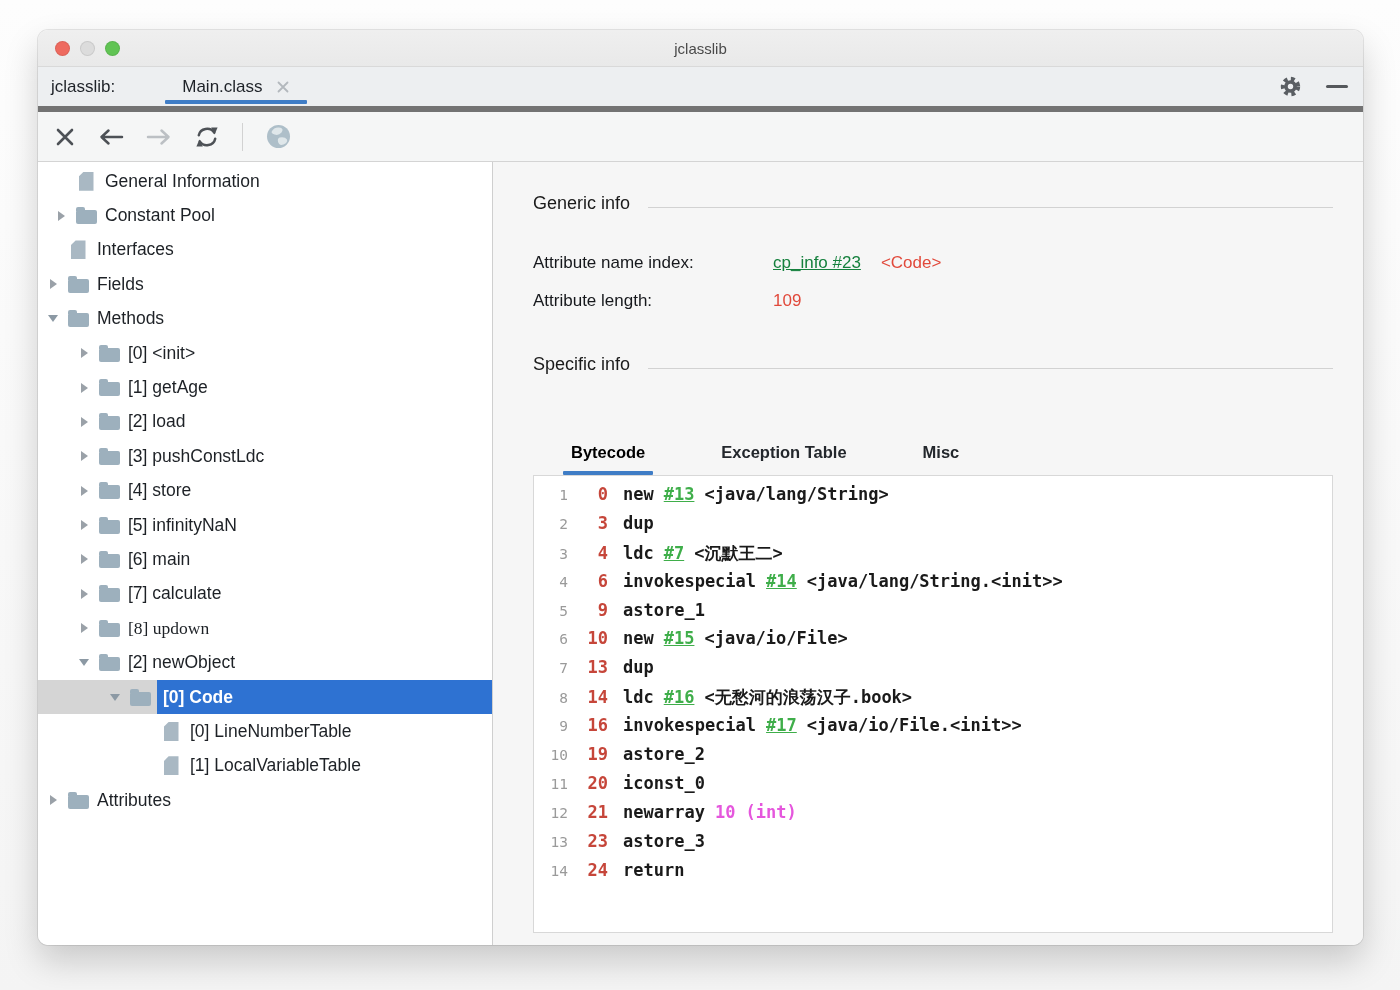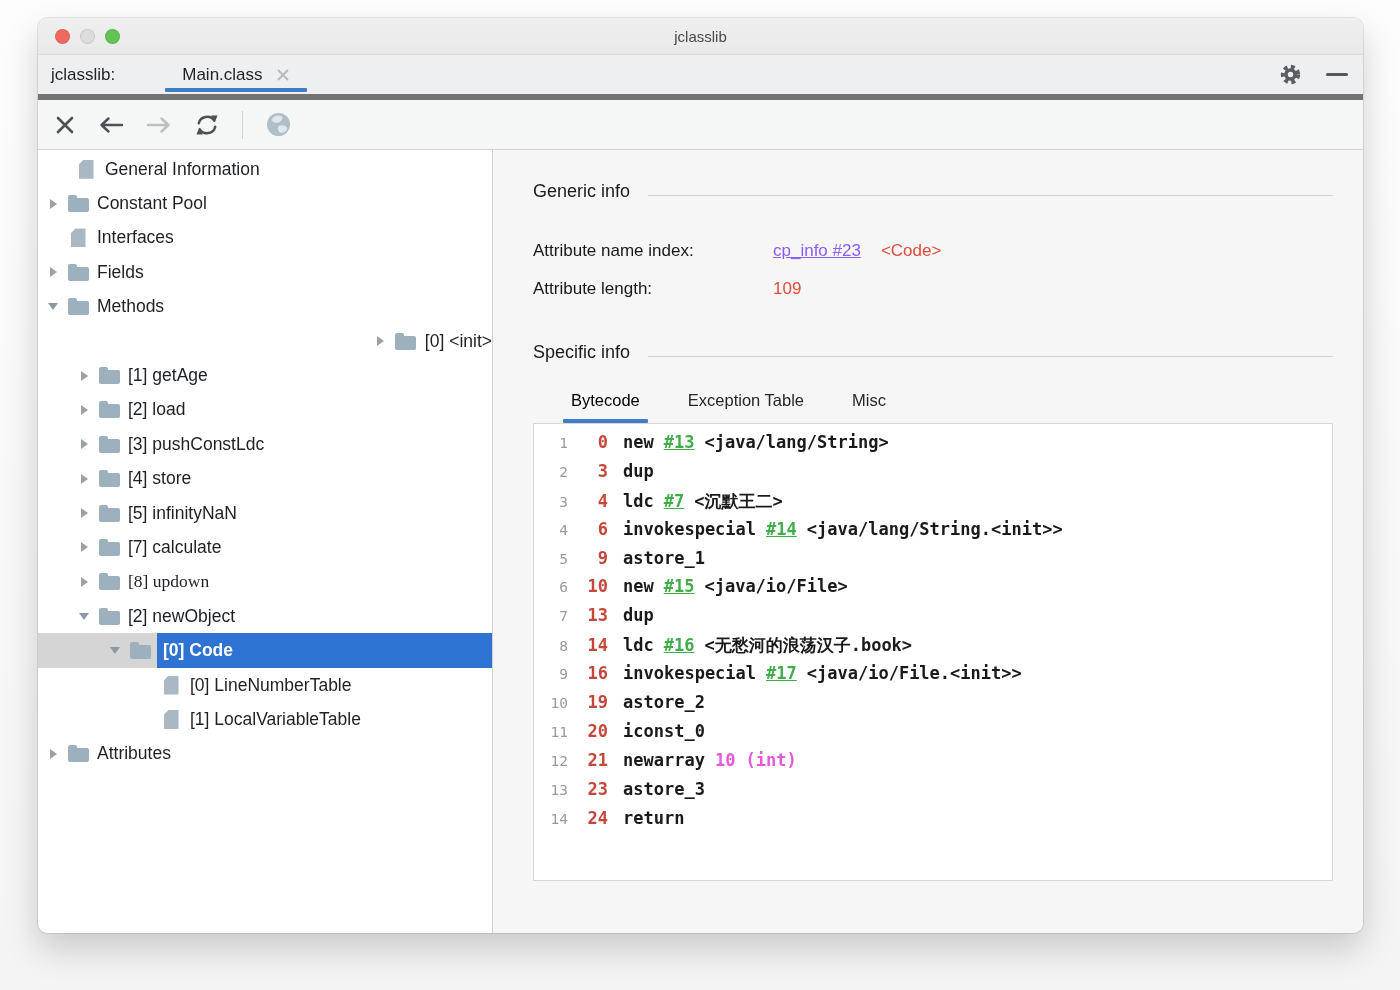--- a/index.html
+++ b/index.html
@@ -5,21 +5,21 @@
   * { margin:0; padding:0; box-sizing:border-box; }
   html,body { width:1400px; height:990px; }
   body {
     background:linear-gradient(#fdfdfd, #f4f4f4);
     font-family:"Liberation Sans", sans-serif;
     position:relative;
     overflow:hidden;
     -webkit-font-smoothing:antialiased;
   }
   .window {
-    position:absolute; left:38px; top:18px; width:1325px; height:915px;
+    position:absolute; left:38px; top:30px; width:1325px; height:915px;
     background:#ffffff; border-radius:10px; overflow:hidden;
     box-shadow:0 0 0 1px rgba(0,0,0,.09), 0 16px 34px rgba(0,0,0,.18);
     display:flex; flex-direction:column;
   }
   
   .titlebar {
     flex:0 0 37px; background:linear-gradient(#efefef,#e9e9e9);
     border-bottom:1px solid #d9d9d9; position:relative;
     display:flex; align-items:center;
   }
@@ -71,25 +71,25 @@
   }
   
   .content { flex:1; background:#f6f6f6; padding:30px 30px 0 40px; min-width:0; overflow:hidden; }
   .section-head { display:flex; align-items:center; height:22px; }
   .section-title { font-size:18px; color:#1b1b1b; white-space:nowrap; }
   .section-rule { flex:1; height:1px; background:#d2d2d2; margin-left:18px; margin-top:8px; }
   .kv-row { display:flex; align-items:baseline; font-size:17px; line-height:21px; }
   .kv-row.first { margin-top:38px; }
   .kv-row.second { margin-top:17px; }
   .kv-label { width:240px; color:#16181c; }
-  .kv-link { color:#8b5cf6; text-decoration:underline; cursor:pointer; }
+  .kv-link { color:#15803d; text-decoration:underline; cursor:pointer; }
   .kv-red { color:#e1493b; }
   .kv-code { margin-left:20px; }
   .section-head.specific { margin-top:42px; }
-  .tabs-row { display:flex; gap:48px; margin-top:28px; padding-left:38px; font-size:16.5px; color:#23272c; }
+  .tabs-row { display:flex; gap:76px; margin-top:68px; padding-left:38px; font-size:16.5px; color:#23272c;font-weight:bold; }
   .sub-tab { position:relative; padding-bottom:13px; cursor:pointer; }
   .sub-tab.active { color:#000; }
   .sub-tab.active::after { content:""; position:absolute; left:-8px; right:-8px; bottom:0; height:4px; background:#3f7dc6; border-radius:1px; }
   .code-panel {
     background:#fff; border:1px solid #d8d8d8; height:458px;
     padding:8px 0 0 8px; overflow:hidden;
     font-family:"DejaVu Sans Mono", monospace;
   }
   .code-line { display:flex; align-items:baseline; height:28.9px; font-size:17px; font-weight:bold; color:#1a1a1a; white-space:nowrap; }
   .cl-ln { width:26px; text-align:right; color:#9a9a9a; font-size:14.5px; font-weight:normal; }
@@ -177,21 +177,21 @@
     <div class="tree-panel">
         <div class="tree-row" style="padding-left: 12px;">
     <span class="arrow-slot">
             <span class="tri tri-none"></span>
           </span>
     <span class="icon-slot">
             <span class="node-icon icon-doc"></span>
           </span>
     <span class="tree-label">General Information</span>
   </div>
-        <div class="tree-row" style="padding-left: 4px; text-align: right;">
+        <div class="tree-row" style="padding-left: 12px; text-align: right;">
     <span class="arrow-slot">
             <span class="tri tri-right"></span>
           </span>
     <span class="icon-slot">
             <span class="node-icon icon-folder"></span>
           </span>
     <span class="tree-label">Constant Pool</span>
   </div>
         <div class="tree-row" style="padding-left: 4px;">
     <span class="arrow-slot">
@@ -213,21 +213,21 @@
   </div>
         <div class="tree-row" style="padding-left: 4px;">
     <span class="arrow-slot">
             <span class="tri tri-down"></span>
           </span>
     <span class="icon-slot">
             <span class="node-icon icon-folder"></span>
           </span>
     <span class="tree-label">Methods</span>
   </div>
-        <div class="tree-row" style="padding-left: 35px; justify-content: flex-end;">
+        <div class="tree-row" style="padding-left: 35px;">
     <span class="arrow-slot">
             <span class="tri tri-right"></span>
           </span>
     <span class="icon-slot">
             <span class="node-icon icon-folder"></span>
           </span>
     <span class="tree-label">[0] &lt;init&gt;</span>
   </div>
         <div class="tree-row" style="padding-left: 35px;">
     <span class="arrow-slot">
@@ -266,20 +266,29 @@
     <span class="tree-label">[4] store</span>
   </div>
         <div class="tree-row" style="padding-left: 35px;">
     <span class="arrow-slot">
             <span class="tri tri-right"></span>
           </span>
     <span class="icon-slot">
             <span class="node-icon icon-folder"></span>
           </span>
     <span class="tree-label">[5] infinityNaN</span>
+  </div>
+        <div class="tree-row" style="padding-left: 35px;">
+    <span class="arrow-slot">
+            <span class="tri tri-right"></span>
+          </span>
+    <span class="icon-slot">
+            <span class="node-icon icon-folder"></span>
+          </span>
+    <span class="tree-label">[6] main</span>
   </div>
         <div class="tree-row" style="padding-left: 35px;">
     <span class="arrow-slot">
             <span class="tri tri-right"></span>
           </span>
     <span class="icon-slot">
             <span class="node-icon icon-folder"></span>
           </span>
     <span class="tree-label">[7] calculate</span>
   </div>

